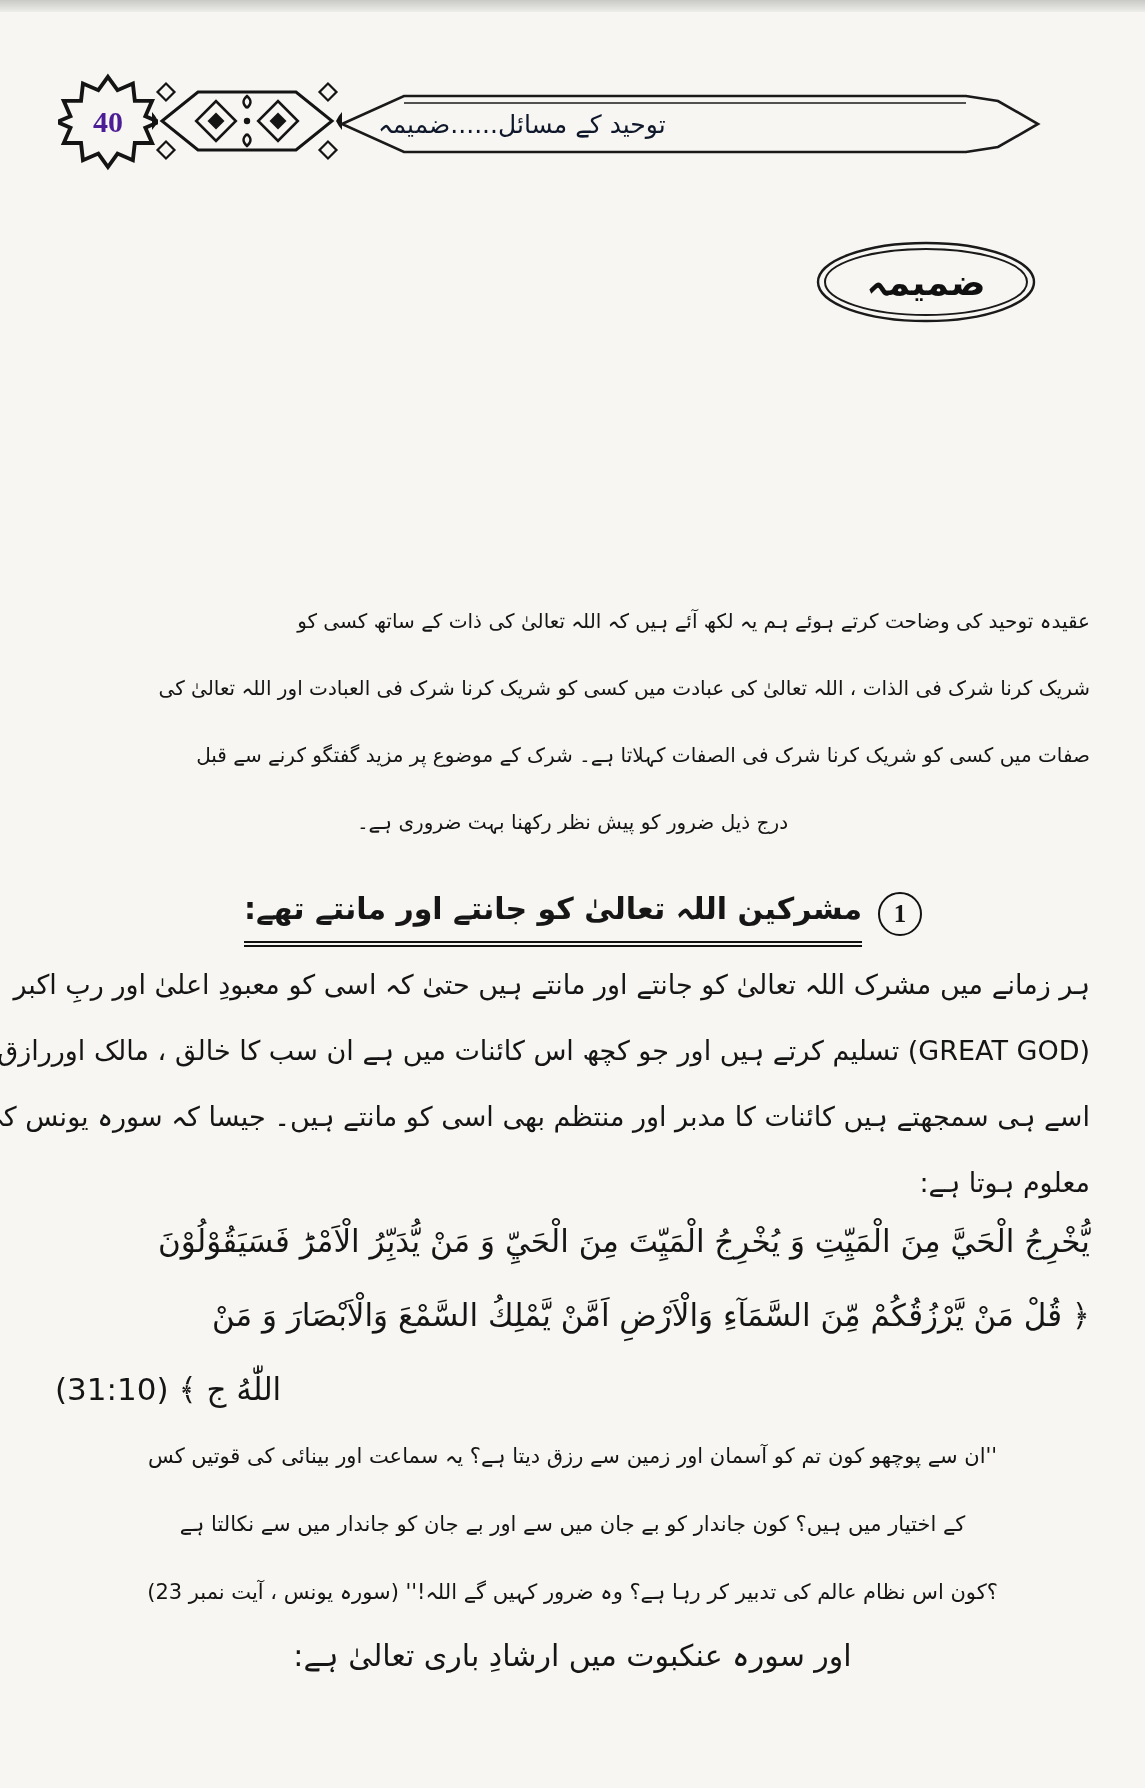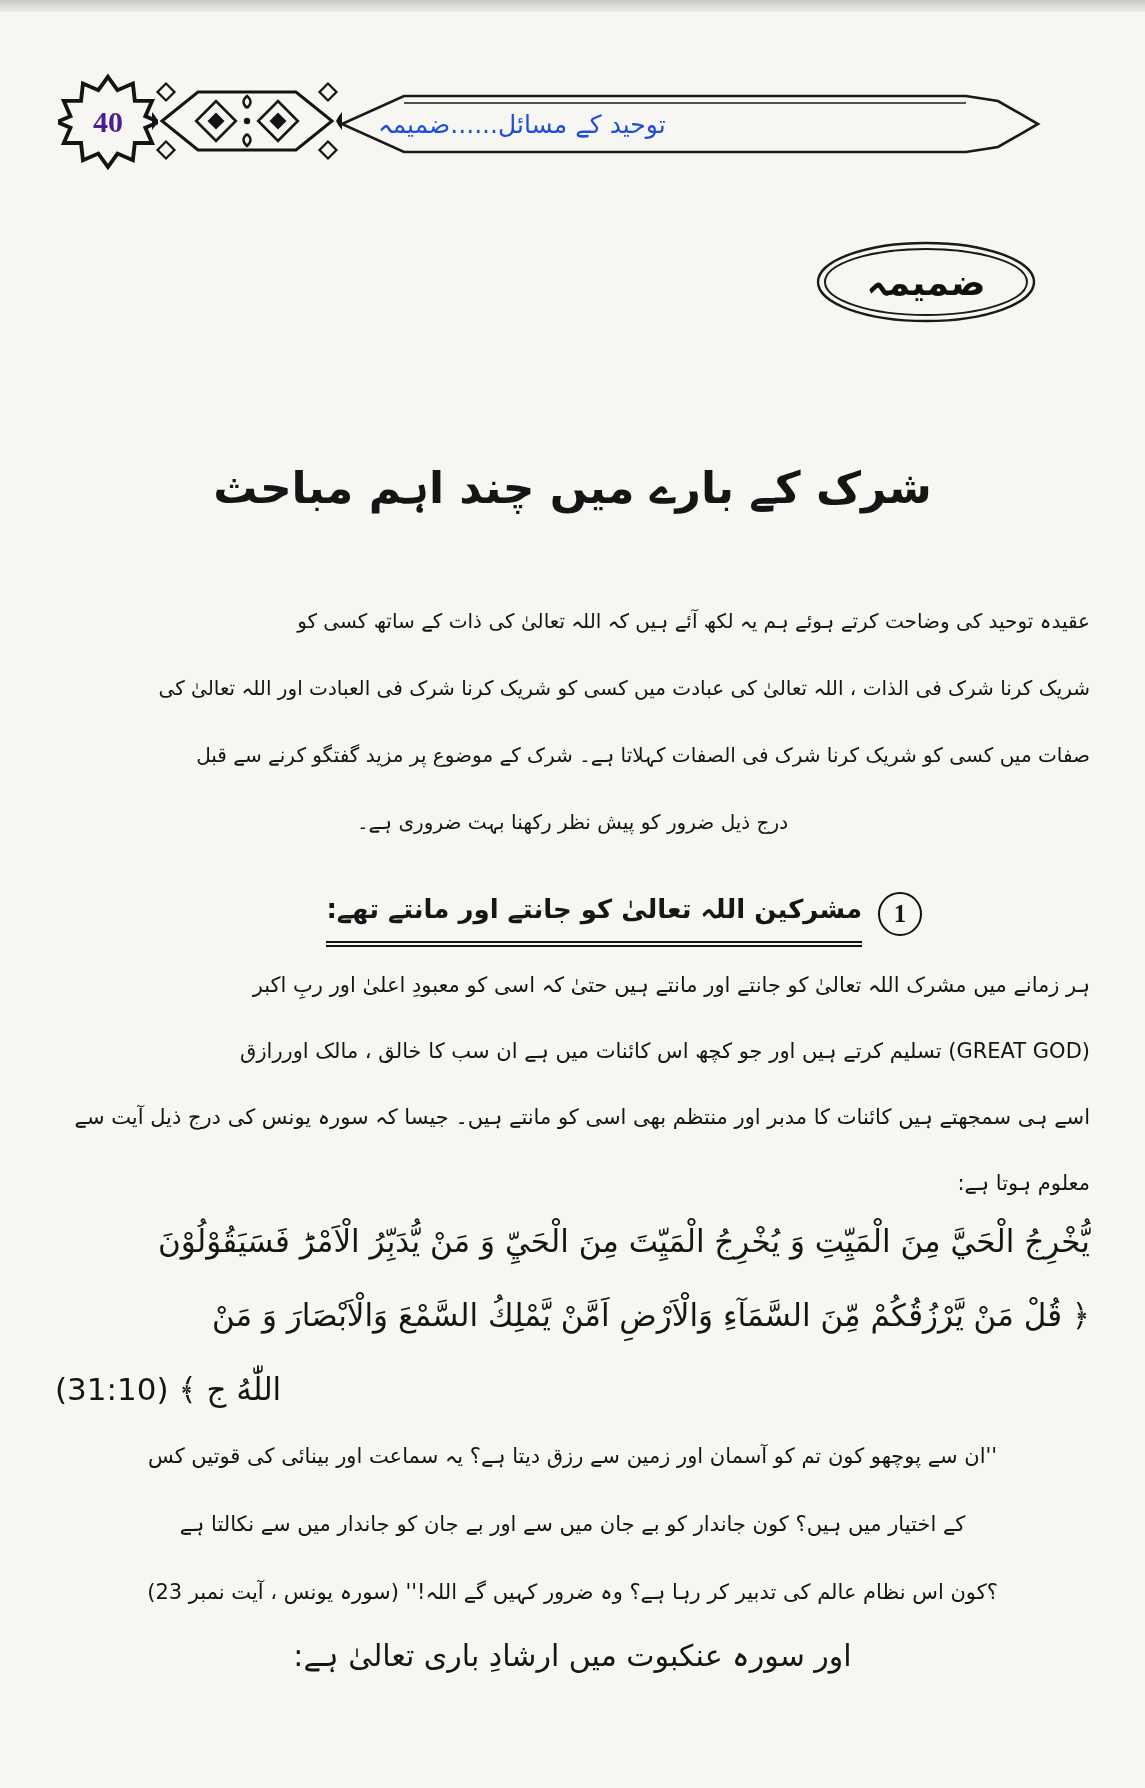--- a/index.html
+++ b/index.html
@@ -21,21 +21,21 @@
   .star-badge .num{
     position:absolute;left:0;top:0;width:100px;height:100px;
     display:flex;align-items:center;justify-content:center;
     font-family:"Liberation Serif",serif;font-size:30px;font-weight:bold;color:#4c1d95;
   }
   .ornament{position:absolute;left:152px;top:8px;}
   .banner{position:absolute;left:338px;top:16px;width:707px;height:76px;}
   .banner-text{
     position:absolute;right:72px;top:0;height:76px;left:40px;
     display:flex;align-items:center;justify-content:flex-end;
-    direction:rtl;font-size:25px;font-weight:500;color:#1d4ed8;
+    direction:rtl;font-size:25px;font-weight:500;color:#0f172a;
     white-space:nowrap;
   }
 
   
   .oval-badge{position:absolute;top:240px;right:108px;width:222px;height:84px;}
   .oval-badge .txt{
     position:absolute;inset:0;display:flex;align-items:center;justify-content:center;
     direction:rtl;font-size:36px;font-weight:bold;color:#101010;letter-spacing:2px;
   }
 
@@ -53,26 +53,26 @@
   .intro .line{font-size:20px;line-height:67px;}
 
   .sec-head{top:886px;display:flex;flex-direction:row;justify-content:flex-start;
     align-items:flex-start;gap:16px;padding-right:168px;width:867px;}
   .marker-circle{
     flex:0 0 auto;width:40px;height:40px;border:2.5px solid #111;border-radius:50%;
     display:flex;align-items:center;justify-content:center;margin-top:6px;
     font-family:"Liberation Serif",serif;font-size:25px;font-weight:bold;
   }
   .sec-head .htxt{
-    font-size:26px;font-weight:700;line-height:46px;white-space:nowrap;
+    font-size:30px;font-weight:700;line-height:46px;white-space:nowrap;
     border-bottom:6px double #111;padding-bottom:9px;
   }
 
   .para2{top:952px;}
-  .para2 .line{font-size:21px;line-height:66px;}
+  .para2 .line{font-size:27px;line-height:66px;}
 
   .verse{top:1204px;}
   .verse .line{font-size:31px;line-height:74px;font-weight:500;}
 
   .trans{top:1422px;}
   .trans .line{font-size:21px;line-height:68px;}
 
   .closing{top:1638px;}
   .closing .line{font-size:30px;}
 
@@ -127,23 +127,20 @@
   </div>
 
   <div class="oval-badge">
     <svg width="222" height="84" viewBox="0 0 222 84">
       <ellipse cx="111" cy="42" rx="108" ry="39" fill="none" stroke="#1a1a1a" stroke-width="2.4"></ellipse>
       <ellipse cx="111" cy="42" rx="101" ry="33" fill="none" stroke="#1a1a1a" stroke-width="2"></ellipse>
     </svg>
     <div class="txt">ضمیمہ</div>
   </div>
 
-  <div class="block title-block">
-    <div class="line c">شرک کے بارے میں چند اہم مباحث</div>
-  </div>
 
   <div class="block intro">
     <div class="line r">عقیدہ توحید کی وضاحت کرتے ہوئے ہم یہ لکھ آئے ہیں کہ اللہ تعالیٰ کی ذات کے ساتھ کسی کو</div>
     <div class="line r">شریک کرنا شرک فی الذات ، اللہ تعالیٰ کی عبادت میں کسی کو شریک کرنا شرک فی العبادت اور اللہ تعالیٰ کی</div>
     <div class="line r">صفات میں کسی کو شریک کرنا شرک فی الصفات کہلاتا ہے۔ شرک کے موضوع پر مزید گفتگو کرنے سے قبل</div>
     <div class="line c">درج ذیل ضرور کو پیش نظر رکھنا بہت ضروری ہے۔</div>
   </div>
 
   <div class="block sec-head">
     <div class="marker-circle">

